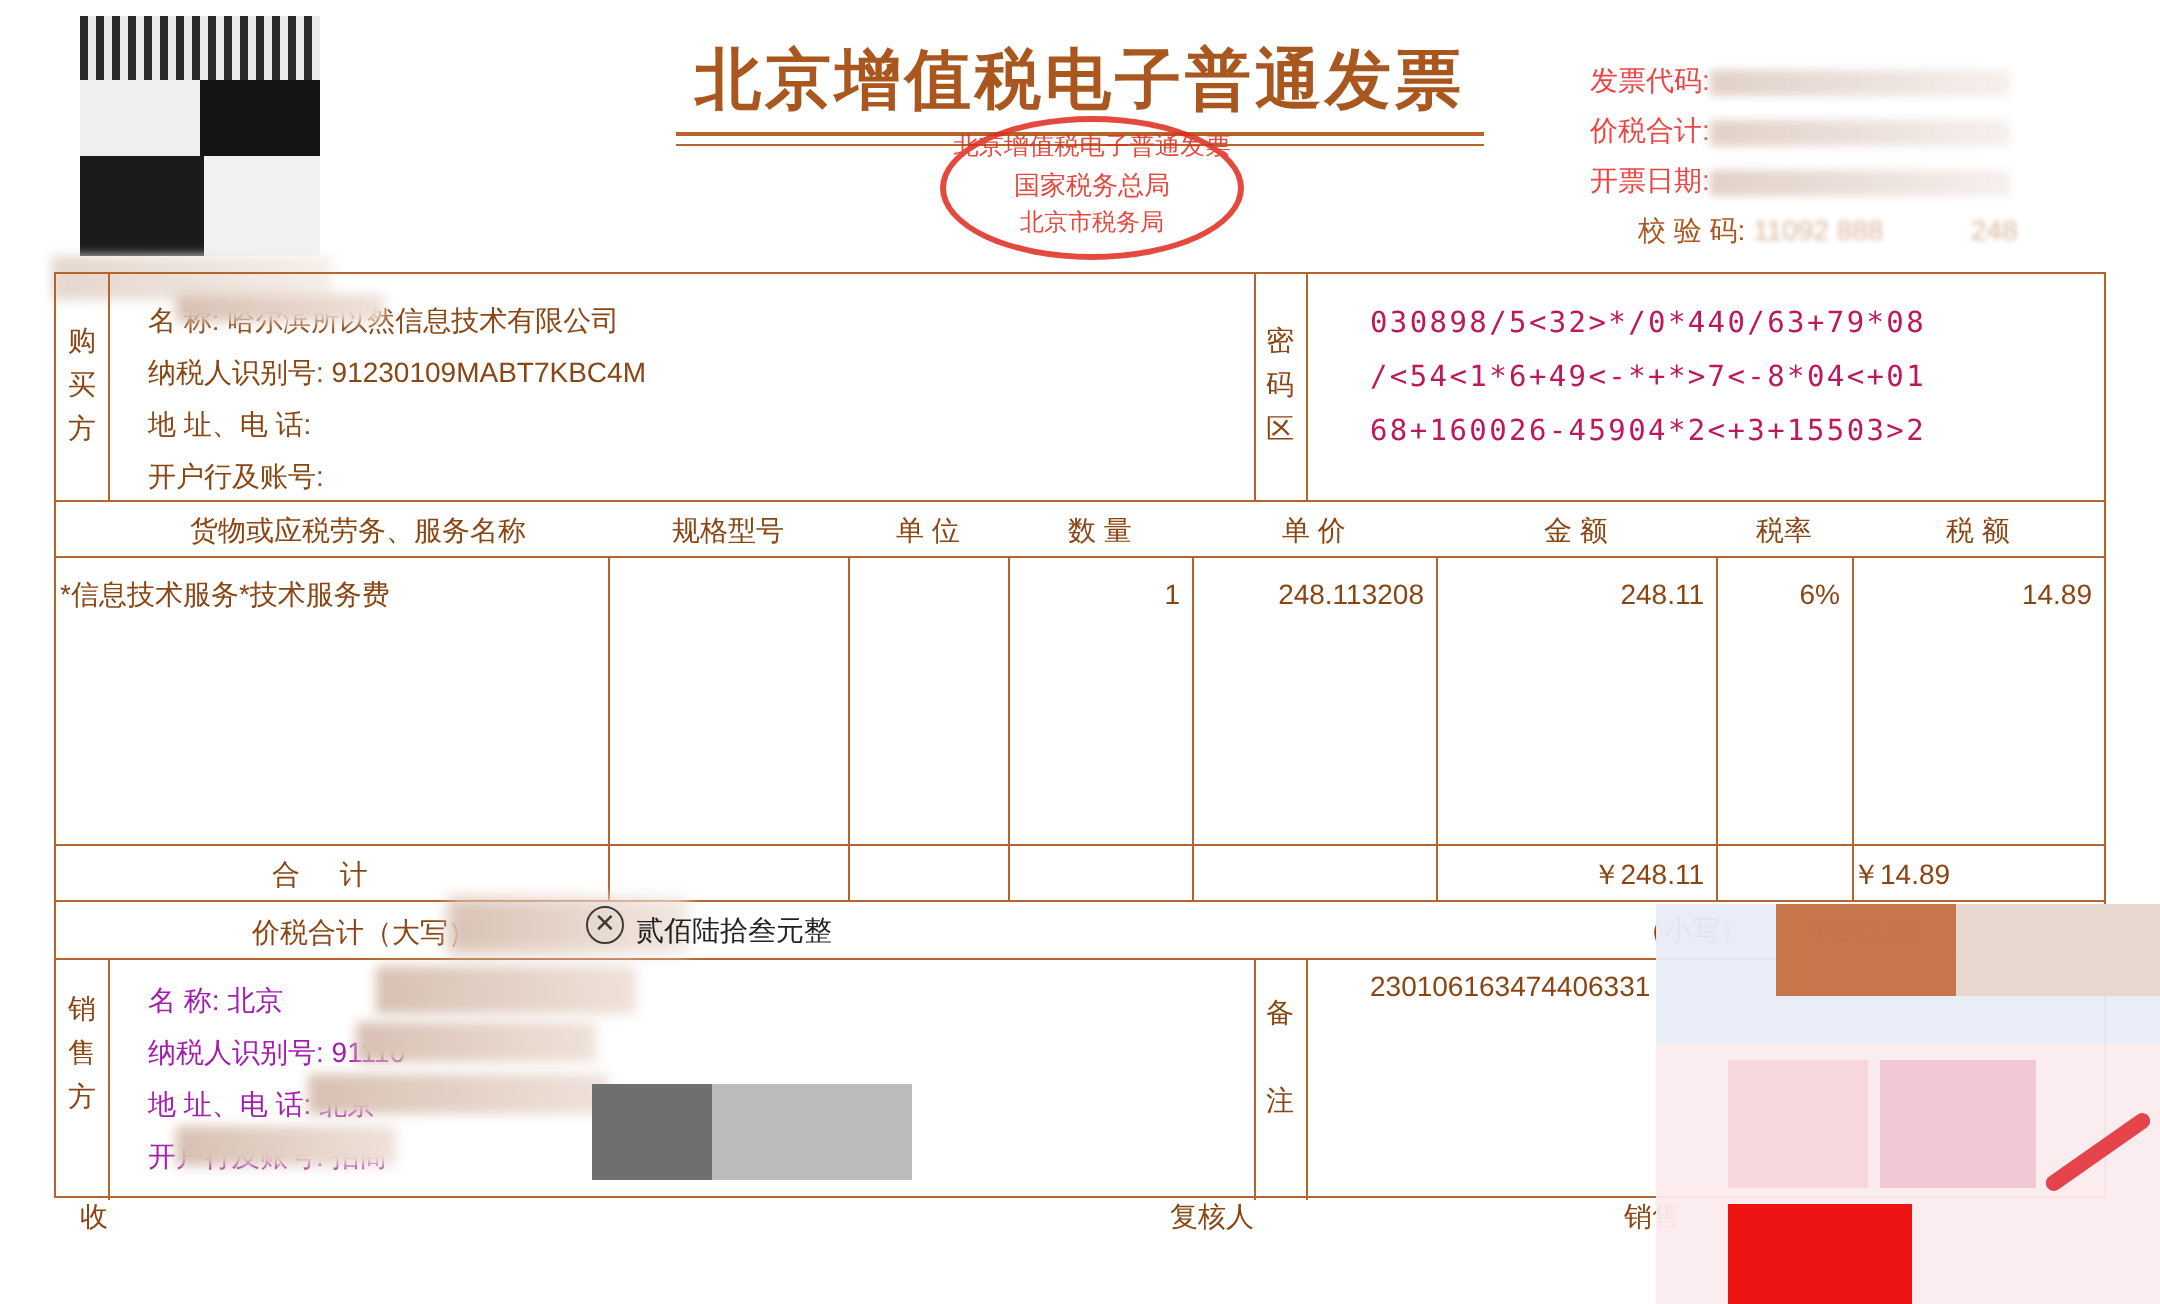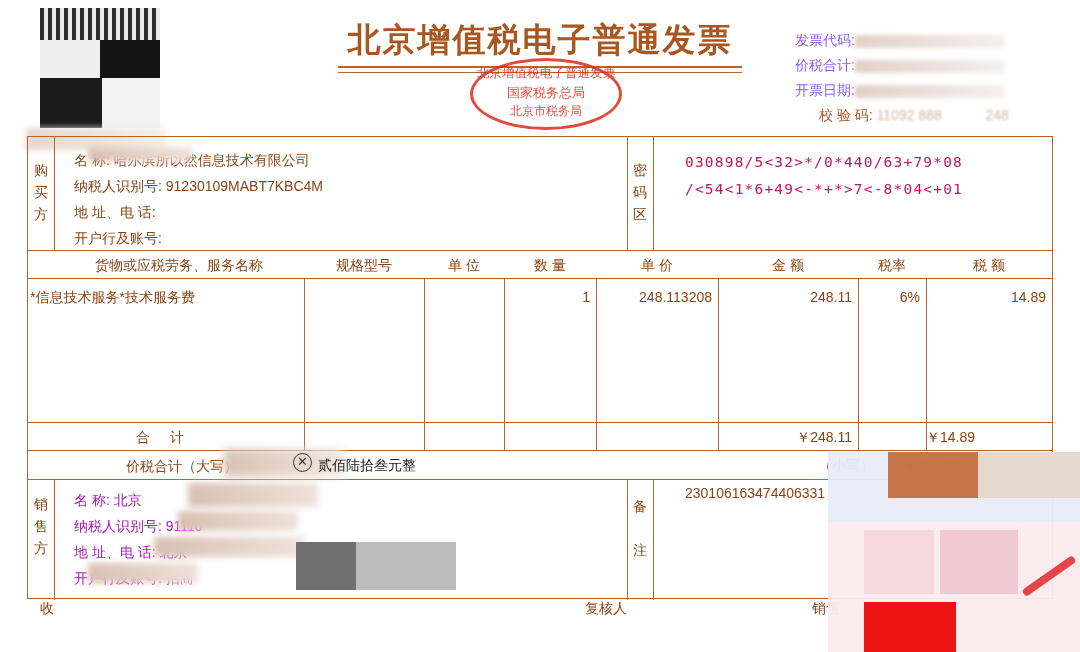--- a/index.html
+++ b/index.html
@@ -68,21 +68,21 @@
   .qr .q3 { position:absolute; left:60px; top:32px; width:60px; height:38px; background:#141414; }
   .qr .q4 { position:absolute; left:0; top:70px; width:62px; height:50px; background:#1a1a1a; }
   .qr .q5 { position:absolute; left:62px; top:70px; width:58px; height:50px; background:#f2f2f2; }
 
   .hdr-right {
     position: absolute;
     left: 795px;
     top: 28px;
     font-size: 14px;
     line-height: 25px;
-    color: #8b5cf6;
+    color: #ef4444;
   }
   .hdr-right .row { white-space: nowrap; }
   .hdr-right .val-blur {
     display: inline-block;
     width: 150px;
     height: 13px;
     vertical-align: middle;
     background: linear-gradient(90deg, rgba(220,200,190,.85), rgba(240,230,225,.6));
     filter: blur(2px);
   }
@@ -378,20 +378,21 @@
         <span class="k">开户行及账号:</span>
         <span></span>
       </div>
     </div>
     <div class="blurbox" style="position:absolute;left:60px;top:10px;width:104px;"></div>
 
     <div class="vlabel" style="left:599px;top:22px">密<br>码<br>区</div>
     <div class="passwd">
       <div>030898/5&lt;32&gt;*/0*440/63+79*08</div>
       <div>/&lt;54&lt;1*6+49&lt;-*+*&gt;7&lt;-8*04&lt;+01</div>
+      <div>68+160026-45904*2&lt;+3+15503&gt;2</div>
     </div>
 
     <div class="gh" style="left:26px;width:250px">货物或应税劳务、服务名称</div>
     <div class="gh" style="left:276px;width:120px">规格型号</div>
     <div class="gh" style="left:396px;width:80px">单  位</div>
     <div class="gh" style="left:476px;width:92px">数  量</div>
     <div class="gh" style="left:568px;width:122px">单  价</div>
     <div class="gh" style="left:690px;width:140px">金  额</div>
     <div class="gh" style="left:830px;width:68px">税率</div>
     <div class="gh" style="left:898px;width:126px">税  额</div>

